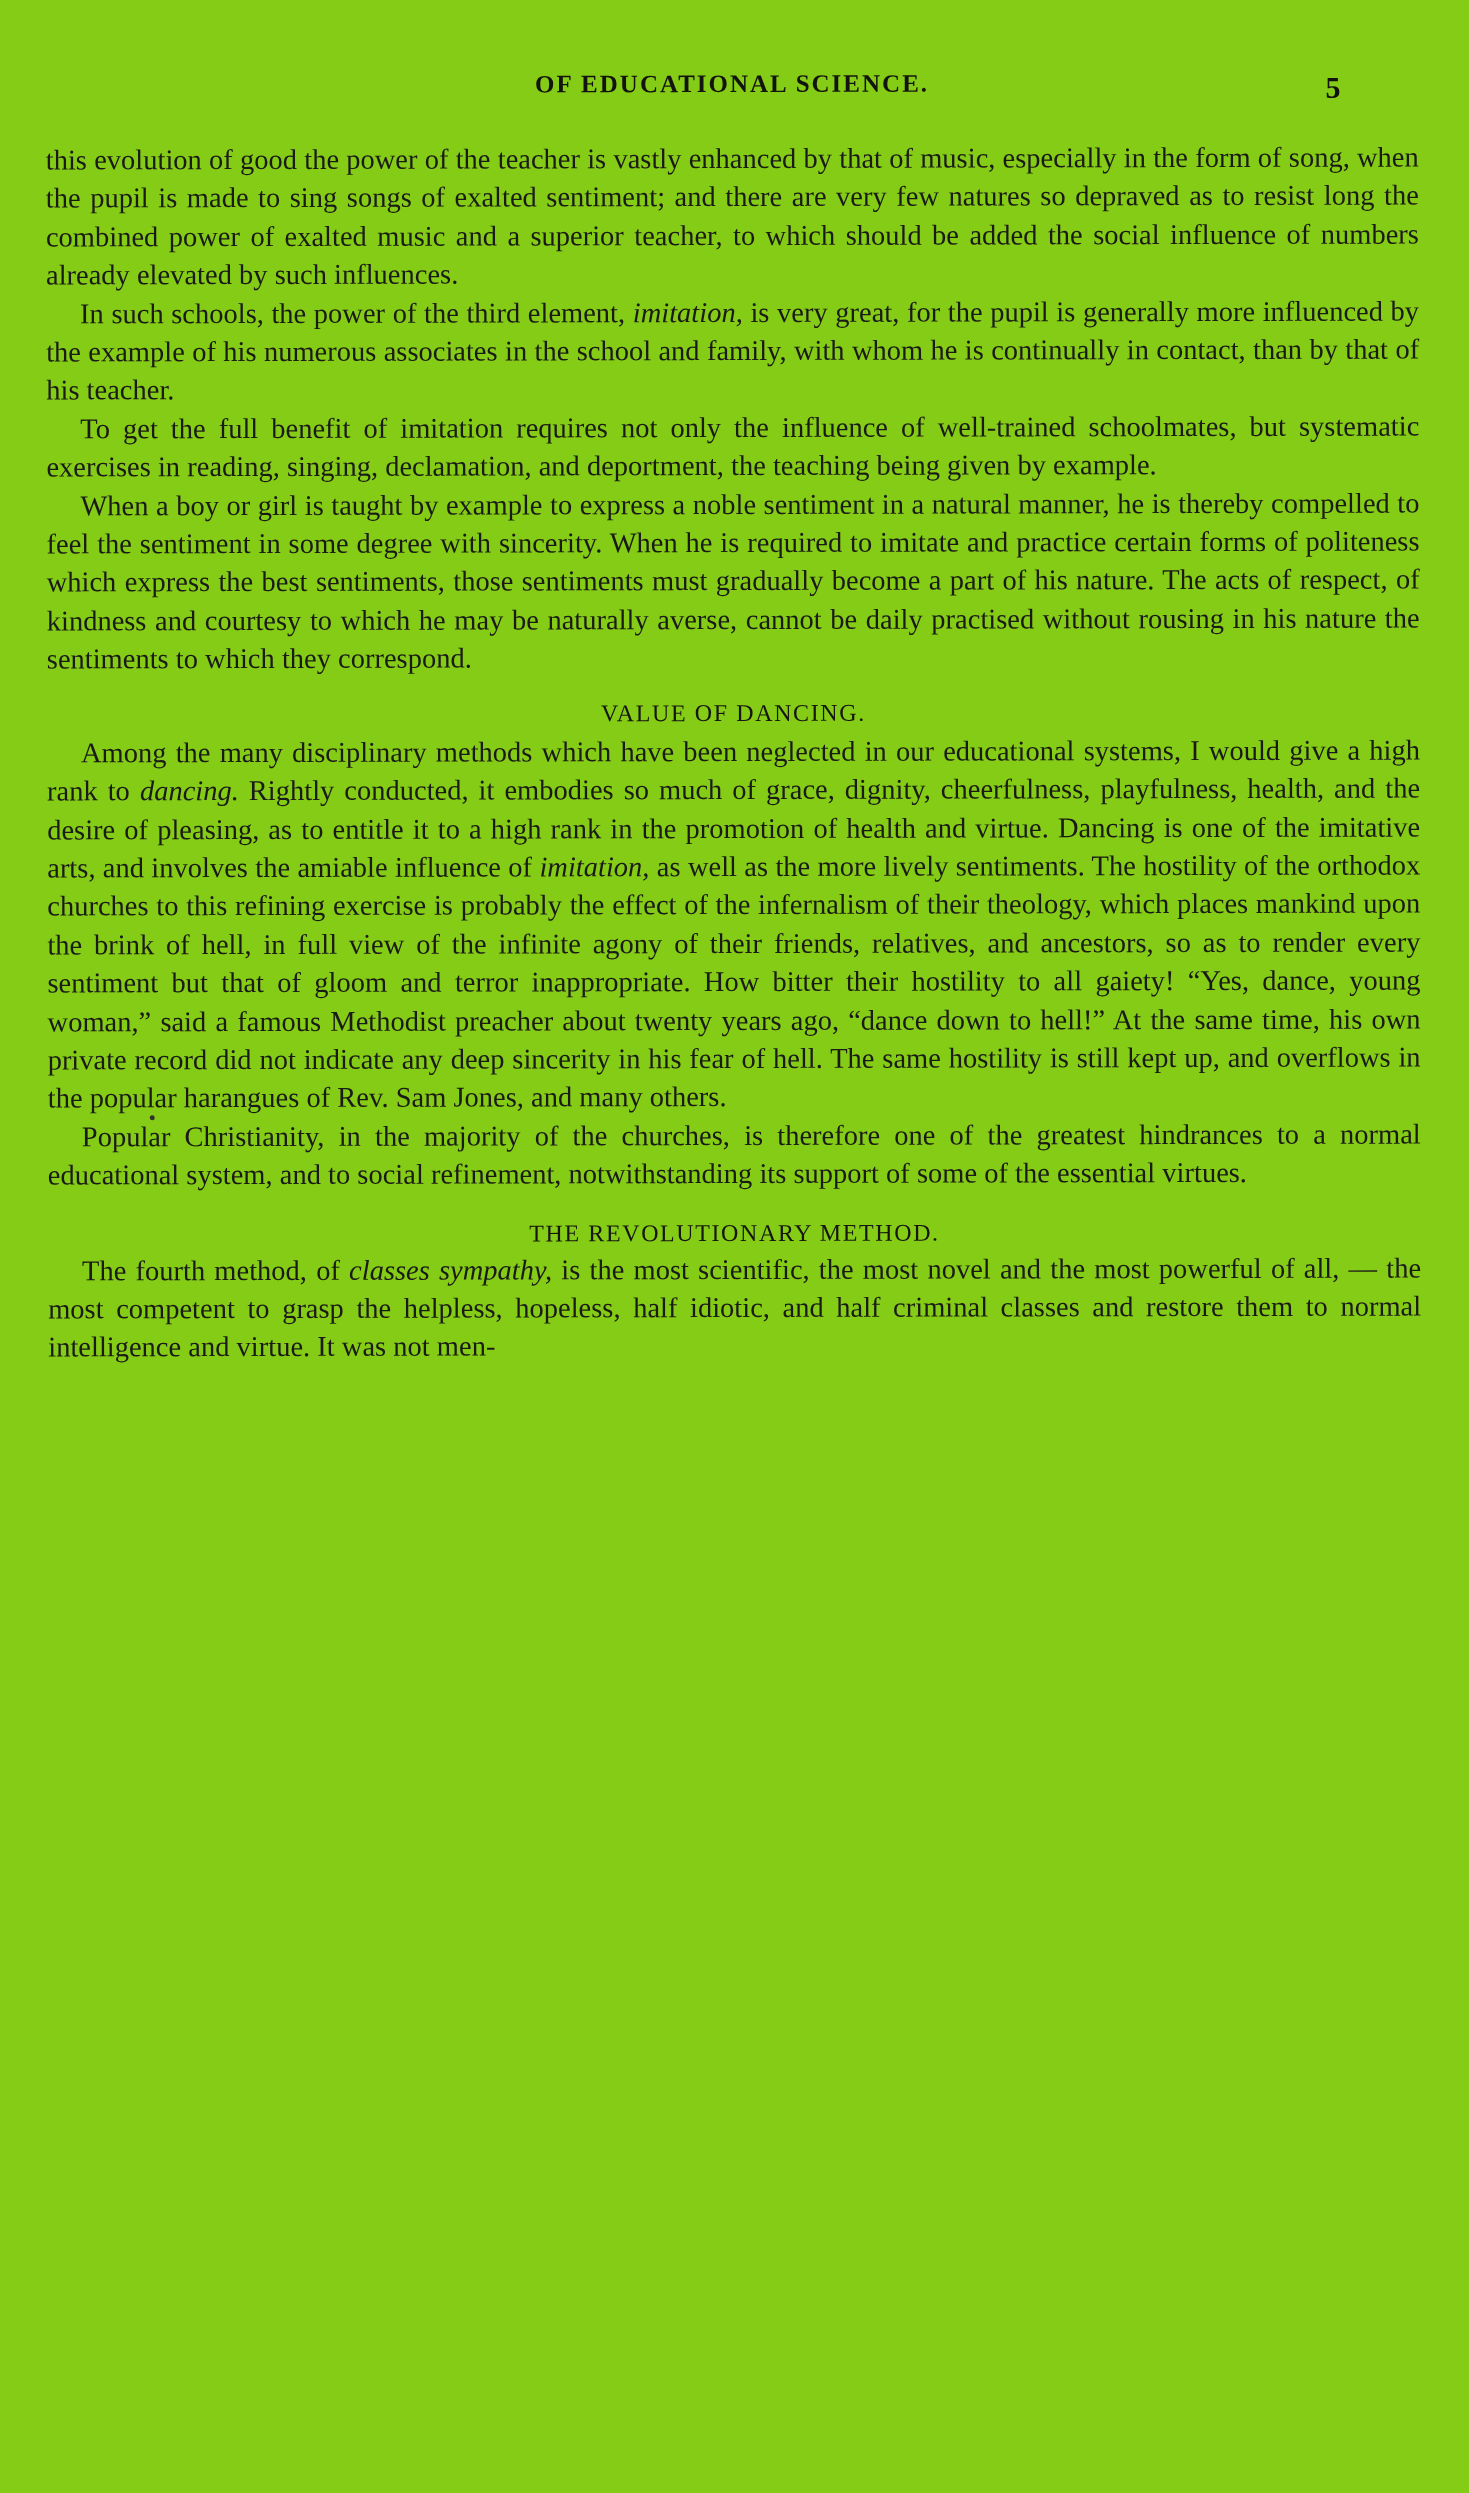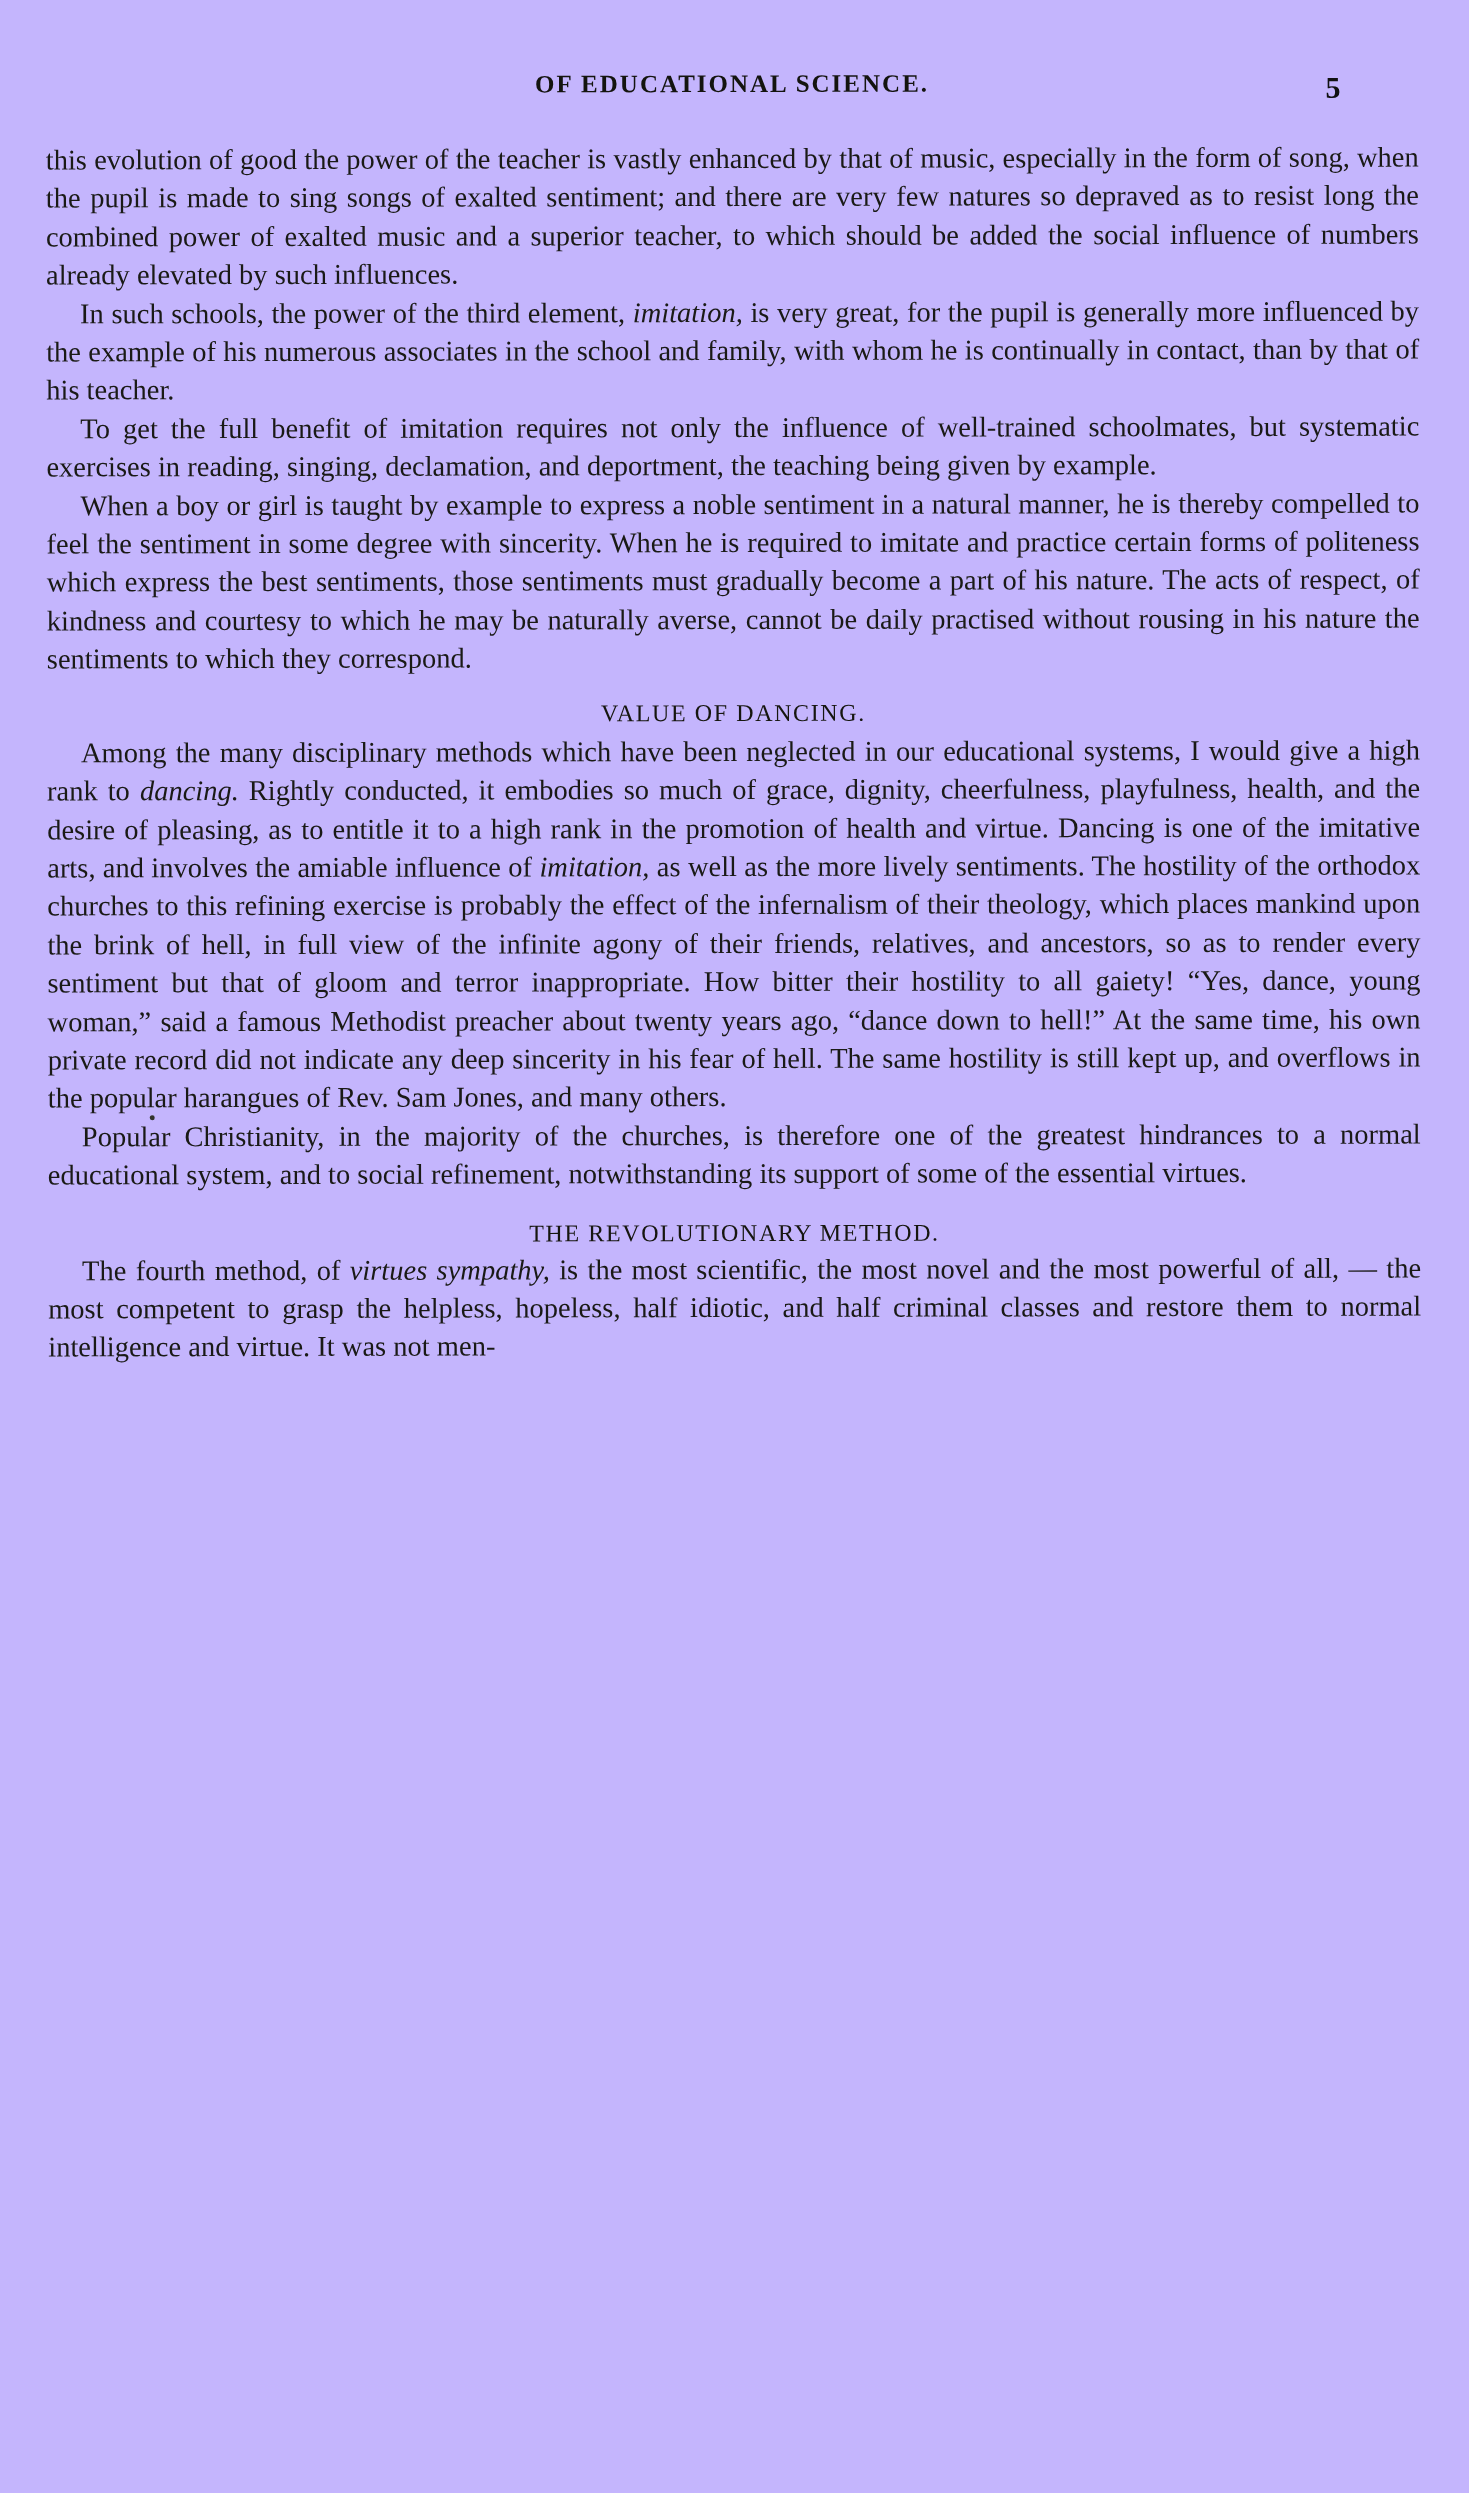--- a/index.html
+++ b/index.html
@@ -14,21 +14,21 @@
     color: #1a1a18;
     position: relative;
     overflow: hidden;
   }
   .page {
     width: 1469px;
     height: 2493px;
     box-sizing: border-box;
     padding: 0;
     position: relative;
-    background: #c4b5fd;
+    background: #84cc16;
   }
   .page-inner {
     position: absolute;
     left: 0;
     top: 0;
     width: 1469px;
     height: 2493px;
   }
 
   
@@ -133,20 +133,20 @@
       <p class="para indent">To get the full benefit of imitation requires not only the influence of well-trained schoolmates, but systematic exercises in reading, singing, declamation, and deportment, the teaching being given by example.</p>
       <p class="para indent">When a boy or girl is taught by example to express a noble sentiment in a natural manner, he is thereby compelled to feel the sentiment in some degree with sincerity. When he is required to imitate and practice certain forms of politeness which express the best sentiments, those sentiments must gradually become a part of his nature. The acts of respect, of kindness and courtesy to which he may be naturally averse, cannot be daily practised without rousing in his nature the sentiments to which they correspond.</p>
 
       <div class="sec-head">VALUE OF DANCING.</div>
 
       <p class="para indent">Among the many disciplinary methods which have been neglected in our educational systems, I would give a high rank to <em>dancing.</em> Rightly conducted, it embodies so much of grace, dignity, cheerfulness, playfulness, health, and the desire of pleasing, as to entitle it to a high rank in the promotion of health and virtue. Dancing is one of the imitative arts, and involves the amiable influence of <em>imitation,</em> as well as the more lively sentiments. The hostility of the orthodox churches to this refining exercise is probably the effect of the infernalism of their theology, which places mankind upon the brink of hell, in full view of the infinite agony of their friends, relatives, and ancestors, so as to render every sentiment but that of gloom and terror inappropriate. How bitter their hostility to all gaiety! “Yes, dance, young woman,” said a famous Methodist preacher about twenty years ago, “dance down to hell!” At the same time, his own private record did not indicate any deep sincerity in his fear of hell. The same hostility is still kept up, and overflows in the popular harangues of Rev. Sam Jones, and many others.</p>
       <p class="para indent">Popular Christianity, in the majority of the churches, is therefore one of the greatest hindrances to a normal educational system, and to social refinement, notwithstanding its support of some of the essential virtues.</p>
 
       <div class="sec-head second">THE REVOLUTIONARY METHOD.</div>
 
-      <p class="para indent">The fourth method, of <em>virtues sympathy,</em> is the most scientific, the most novel and the most powerful of all, — the most competent to grasp the helpless, hopeless, half idiotic, and half criminal classes and restore them to normal intelligence and virtue. It was not men-</p>
+      <p class="para indent">The fourth method, of <em>classes sympathy,</em> is the most scientific, the most novel and the most powerful of all, — the most competent to grasp the helpless, hopeless, half idiotic, and half criminal classes and restore them to normal intelligence and virtue. It was not men-</p>
 
     </div>
 
     <div class="stray-dot"></div>
 
   </div>
 </div>
 
 </body></html>

